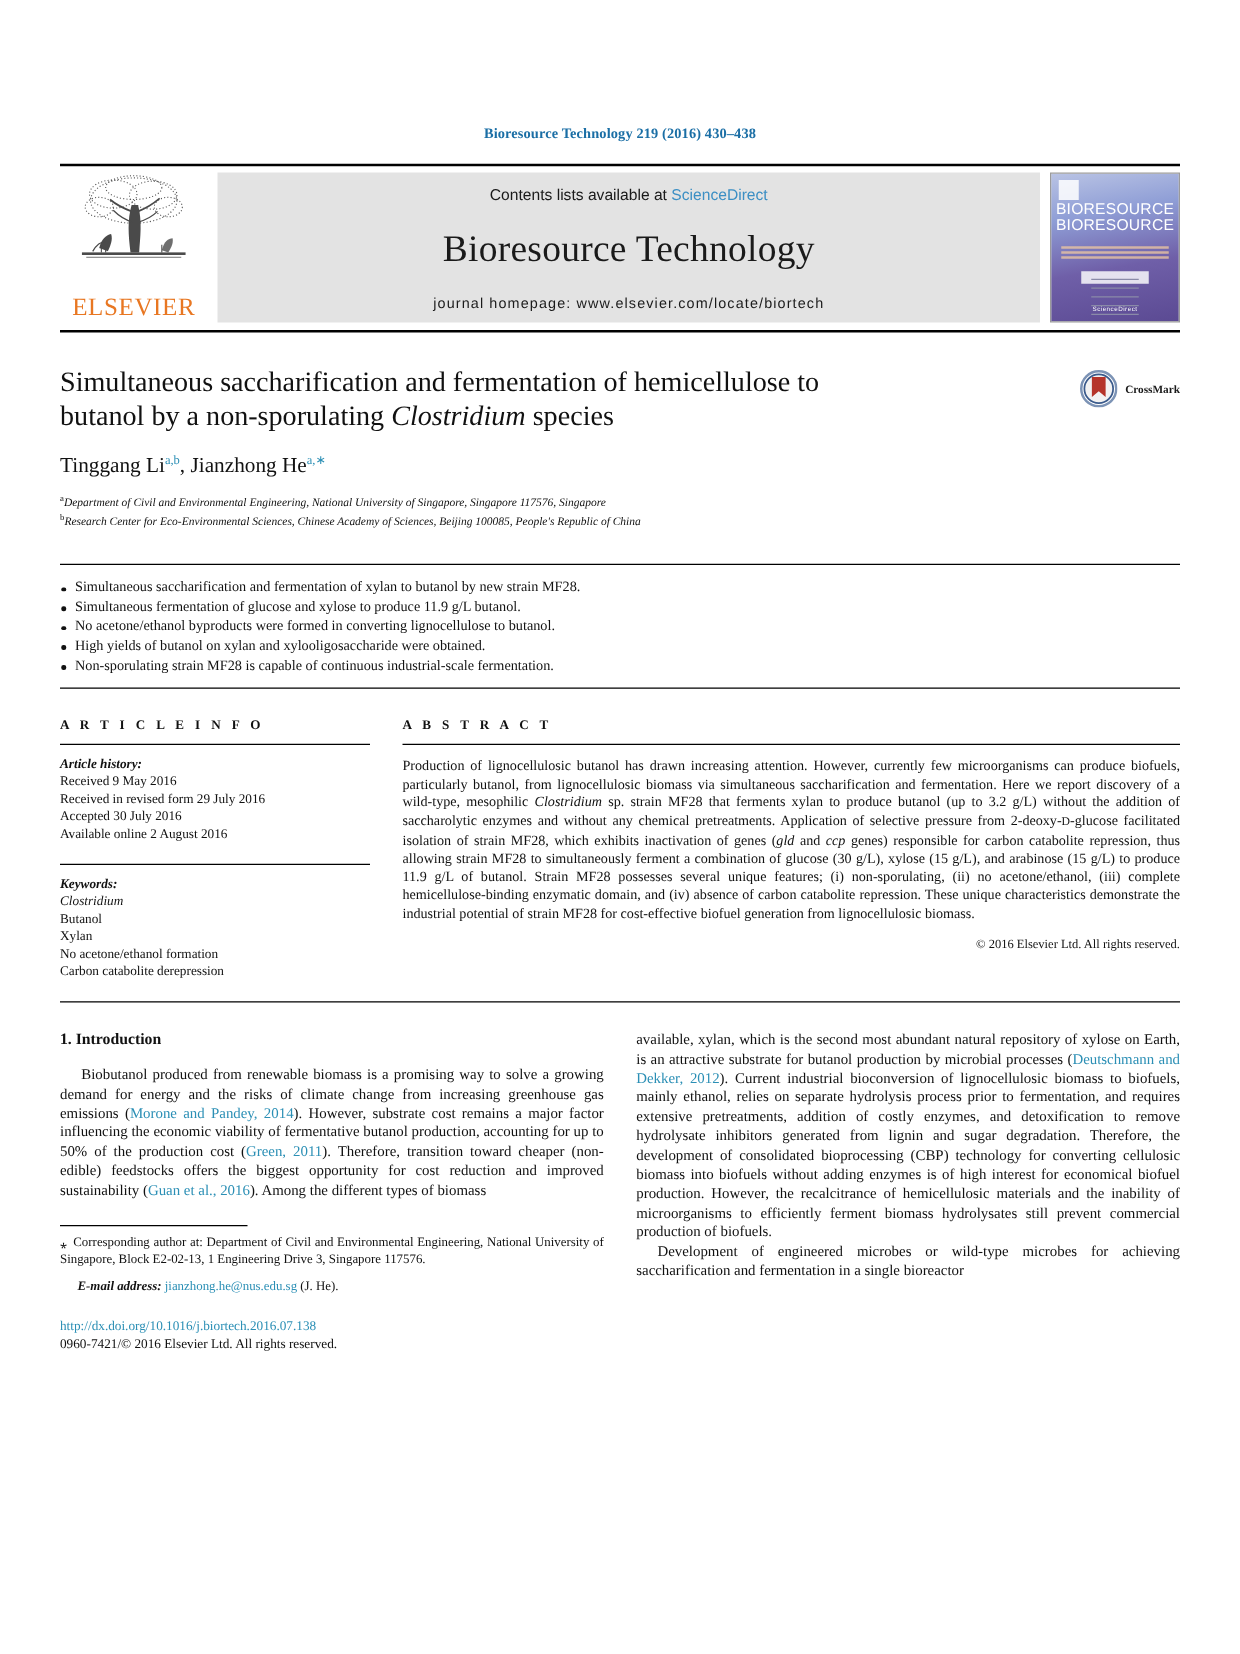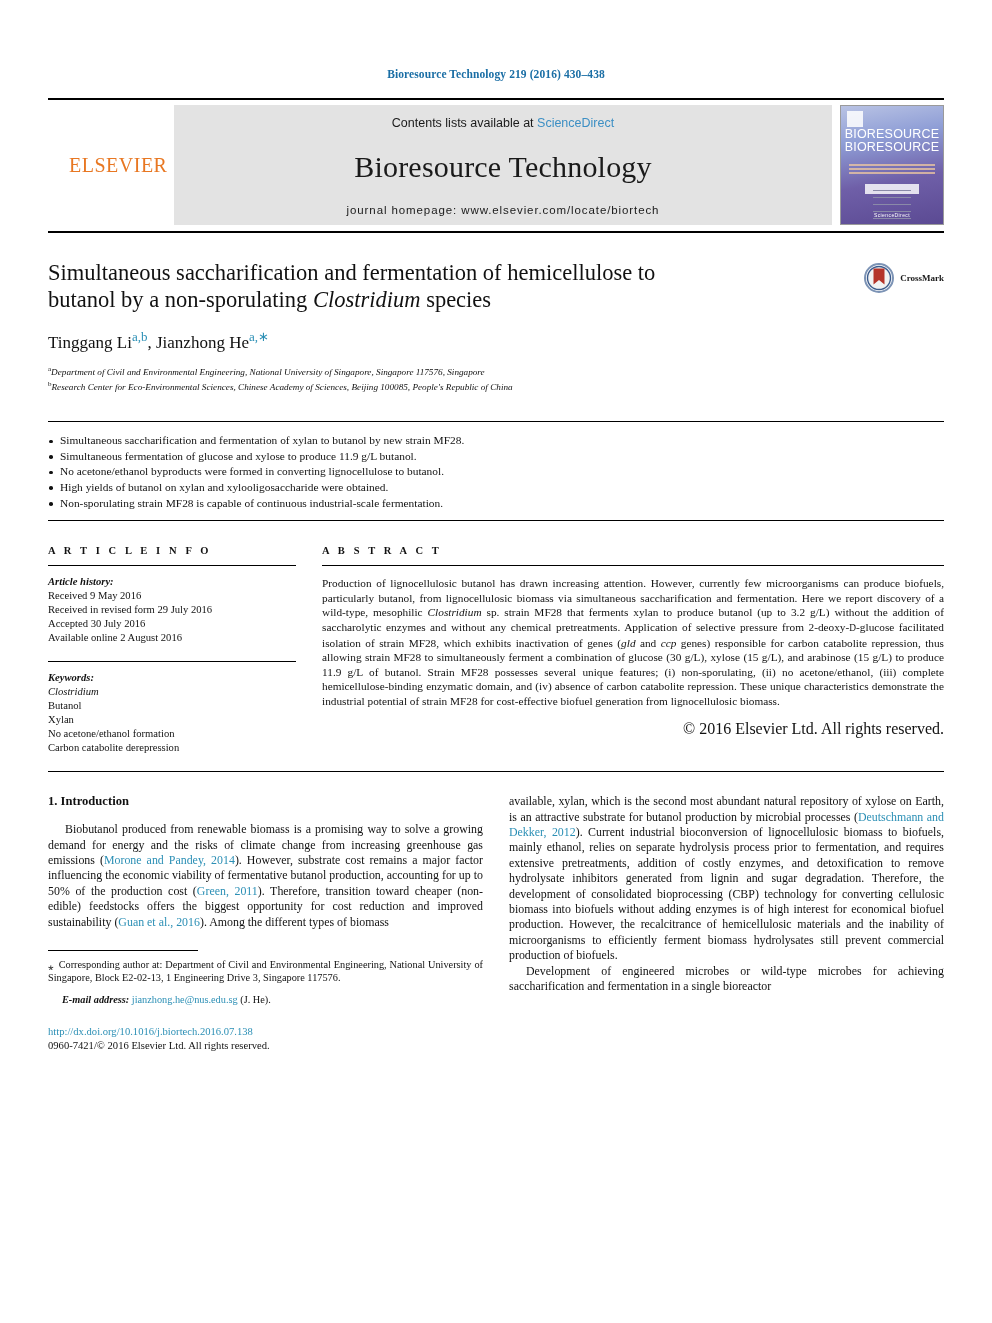--- a/index.html
+++ b/index.html
@@ -18,38 +18,39 @@
 
   
   .runhead {
     text-align: center;
     font-family: "Liberation Serif", serif;
     font-size: 11.5px;
     font-weight: bold;
     color: #1a6ea5;
     padding-top: 68px;
     letter-spacing: .1px;
+    margin-top: 33px;
   }
 
   
   .masthead-wrap {
     margin: 18px 48px 0 48px;
     border-top: 2.5px solid #000;
     padding-top: 5px;
   }
   .masthead {
     display: flex;
     align-items: stretch;
     height: 120px;
   }
   .elsevier-logo {
     width: 118px;
     flex: 0 0 118px;
     display: flex;
-    flex-direction: row;
+    flex-direction: column;
     align-items: center;
     justify-content: flex-start;
     padding-bottom: 2px;
     gap: 21px;
   }
   .tree-svg { display:block; }
   .elsevier-word {
     font-family: "Liberation Serif", serif;
     font-size: 20px;
     letter-spacing: .5px;
@@ -157,21 +158,21 @@
     font-weight: bold;
     color: #1a1a1a;
   }
 
   .authors {
     margin-top: 16px;
     font-family: "Liberation Serif", serif;
     font-size: 17px;
     color: #111;
   }
-  .authors sup { font-size: 13px; color: #2b8fb5; vertical-align: super; }
+  .authors sup { font-size: 10px; color: #2b8fb5; vertical-align: super; }
 
   .affil {
     margin-top: 10px;
     font-family: "Liberation Serif", serif;
     font-style: italic;
     font-size: 9.2px;
     line-height: 12.2px;
     color: #111;
   }
   .affil sup { font-style: normal; font-size: 7px; vertical-align: super; }
@@ -244,21 +245,21 @@
     line-height: 14.6px;
     text-align: justify;
     color: #111;
   }
   .abs-body i { font-style: italic; }
   .smallcaps-d { font-size: 9.4px; text-transform: uppercase; }
   .abs-copy {
     margin-top: 11px;
     text-align: right;
     font-family: "Liberation Serif", serif;
-    font-size: 16px;
+    font-size: 10px;
     color: #111;
   }
   .ia-rule-bot { margin: 16px 48px 0 48px; border-top: 1.6px solid #000; }
 
   
   .body-cols {
     margin: 22px 48px 0 48px;
     display: flex;
     gap: 26px;
     position: relative;

